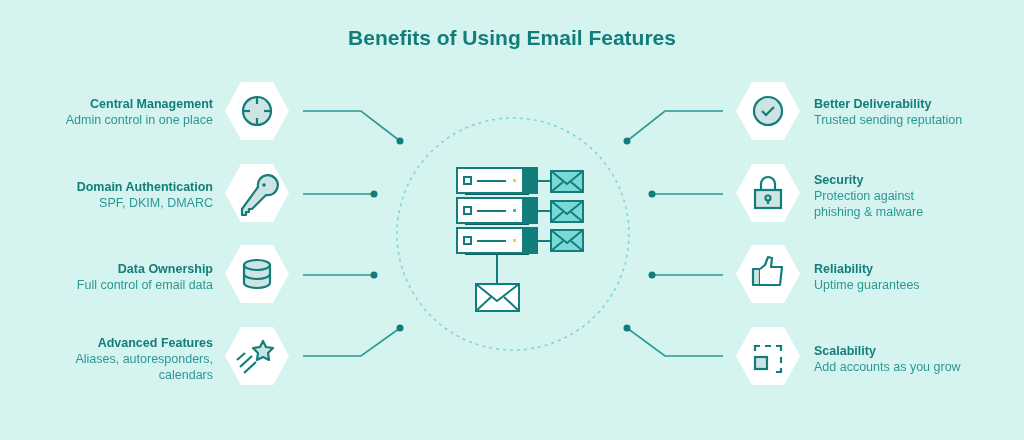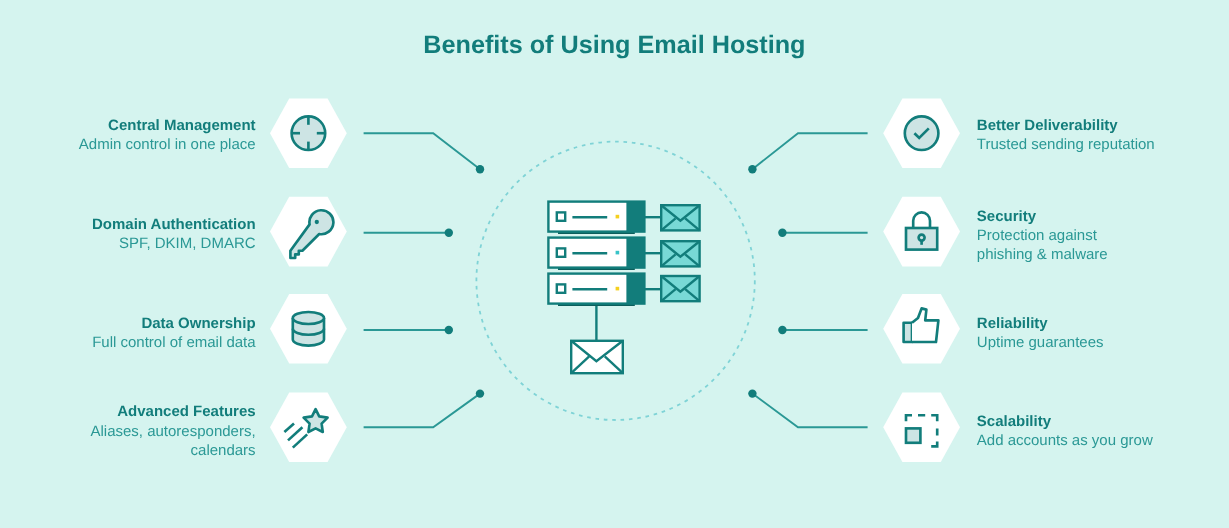--- a/index.html
+++ b/index.html
@@ -8,21 +8,21 @@
   svg.canvas { position:absolute; left:0; top:0; }
   .item { position:absolute; width:230px; }
   .item .h { font-size:12.5px; font-weight:bold; color:#127d7b; line-height:16px; }
   .item .d { font-size:12.5px; color:#2a9895; line-height:16px; }
   .left { text-align:right; left:-17px; }
   .right { text-align:left; left:814px; }
 </style>
 </head>
 <body>
 
-<div class="title">Benefits of Using Email Hosting</div>
+<div class="title">Benefits of Using Email Features</div>
 
 <svg class="canvas" width="1024" height="440" viewBox="0 0 1024 440">
 
   <circle cx="513" cy="234" r="116" fill="none" stroke="#7fd3d6" stroke-width="1.5" stroke-dasharray="3,4"></circle>
 
   <g stroke="#2a9895" stroke-width="1.6" fill="none">
     <polyline points="303,111 361,111 400,141"></polyline>
     <polyline points="303,194 374,194"></polyline>
     <polyline points="303,275 374,275"></polyline>
     <polyline points="303,356 361,356 400,328"></polyline>

